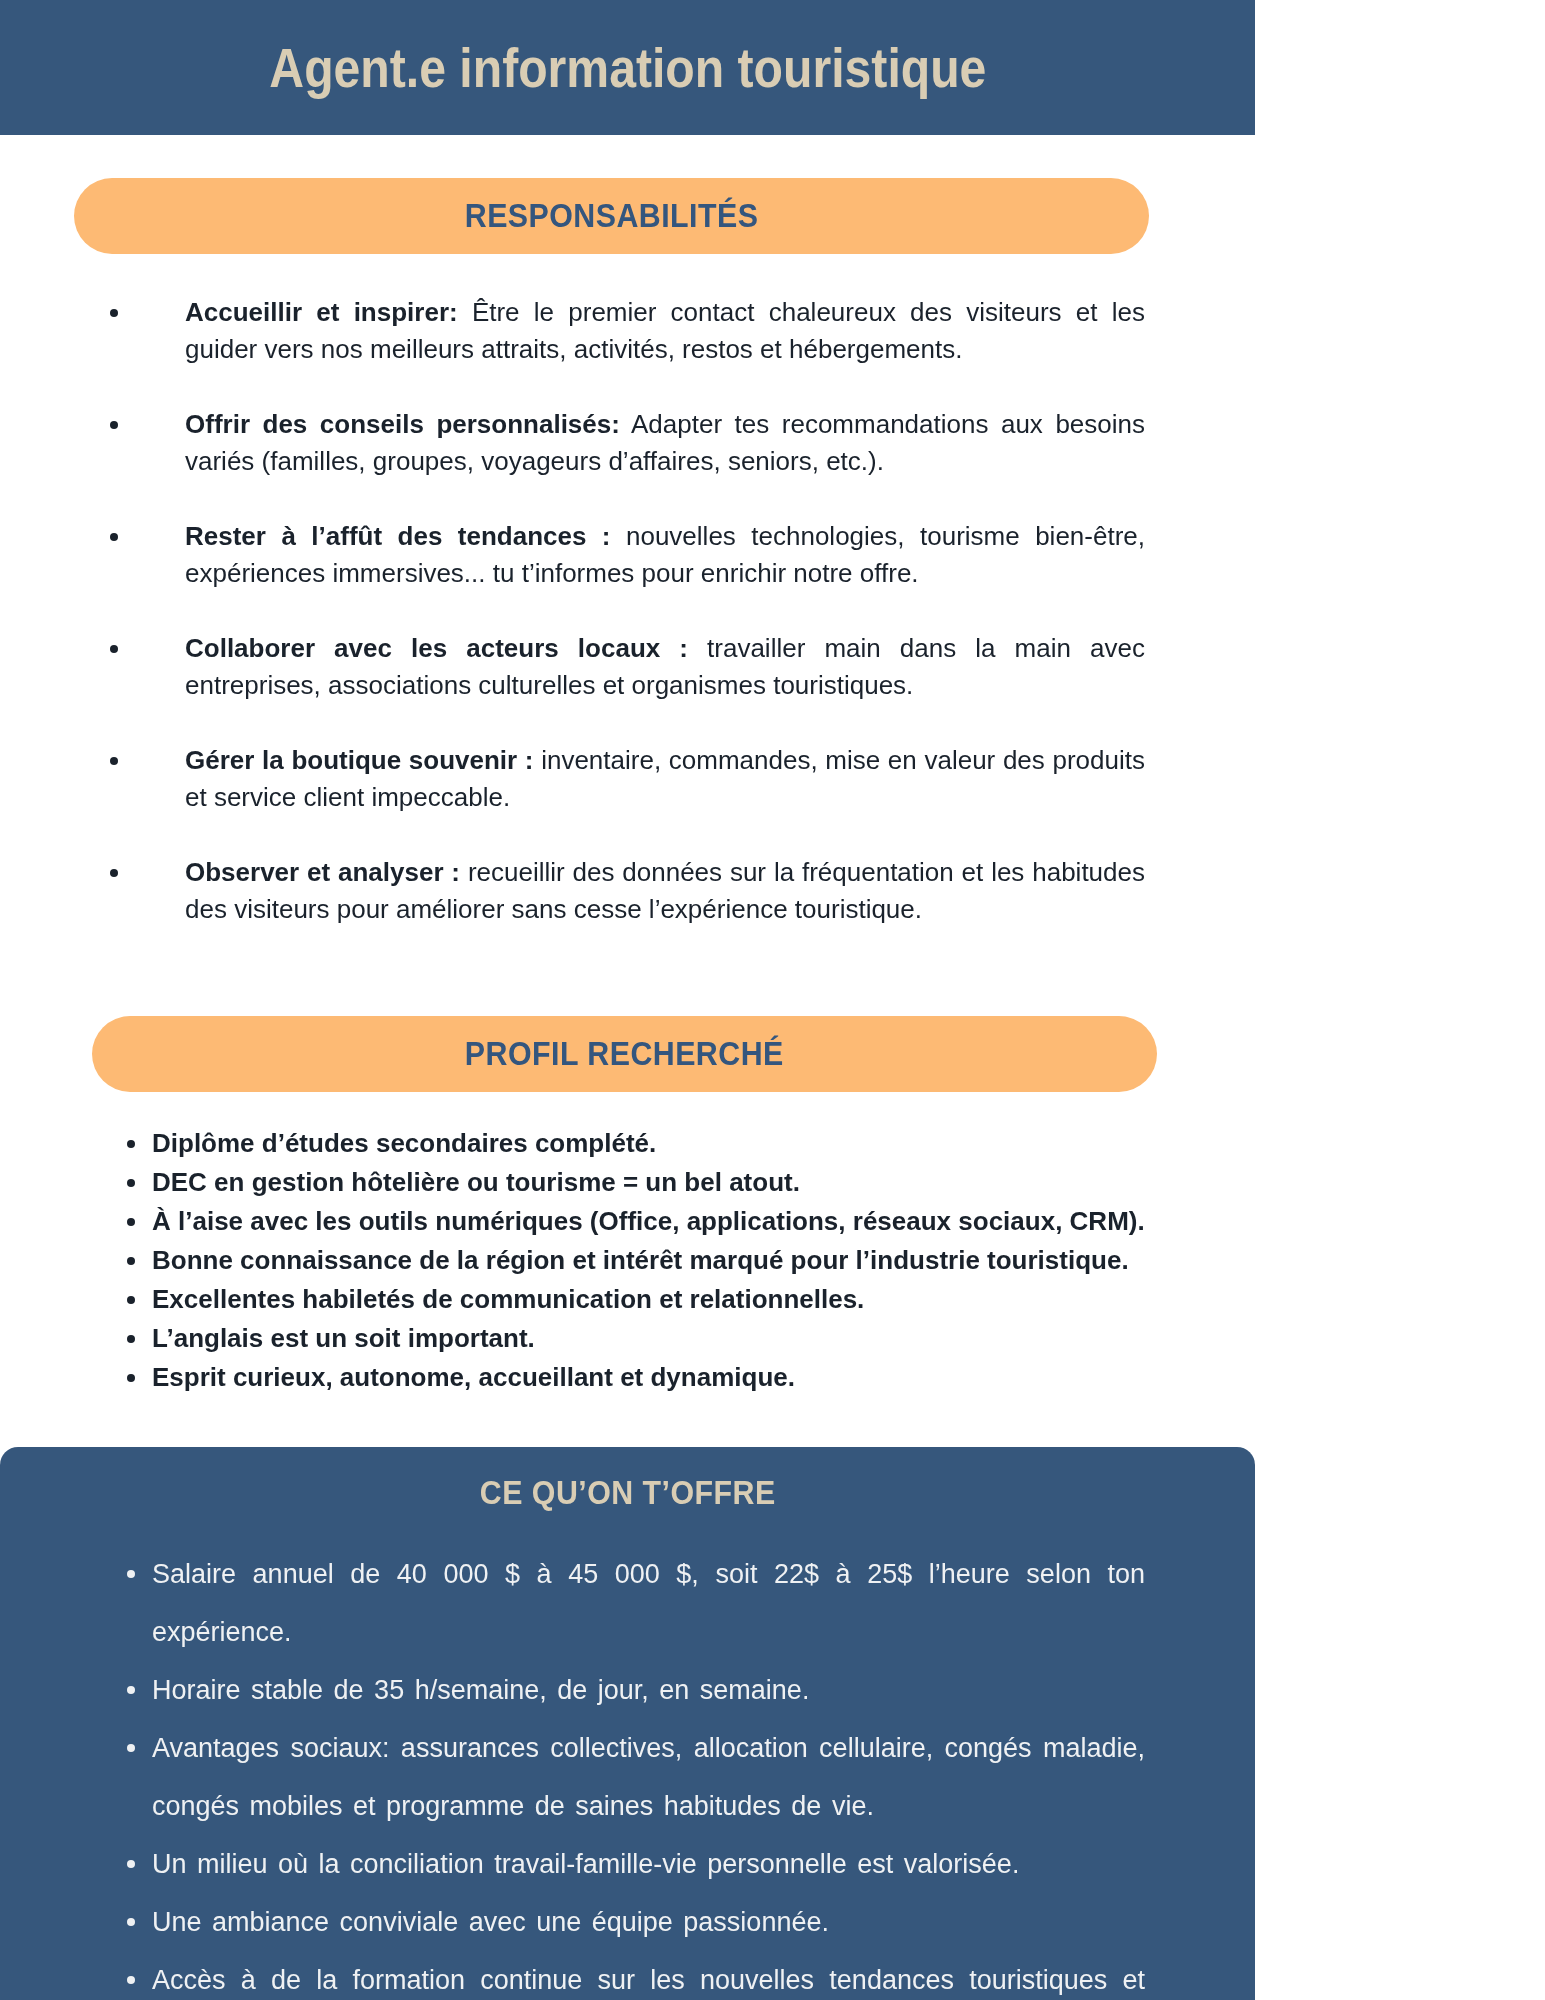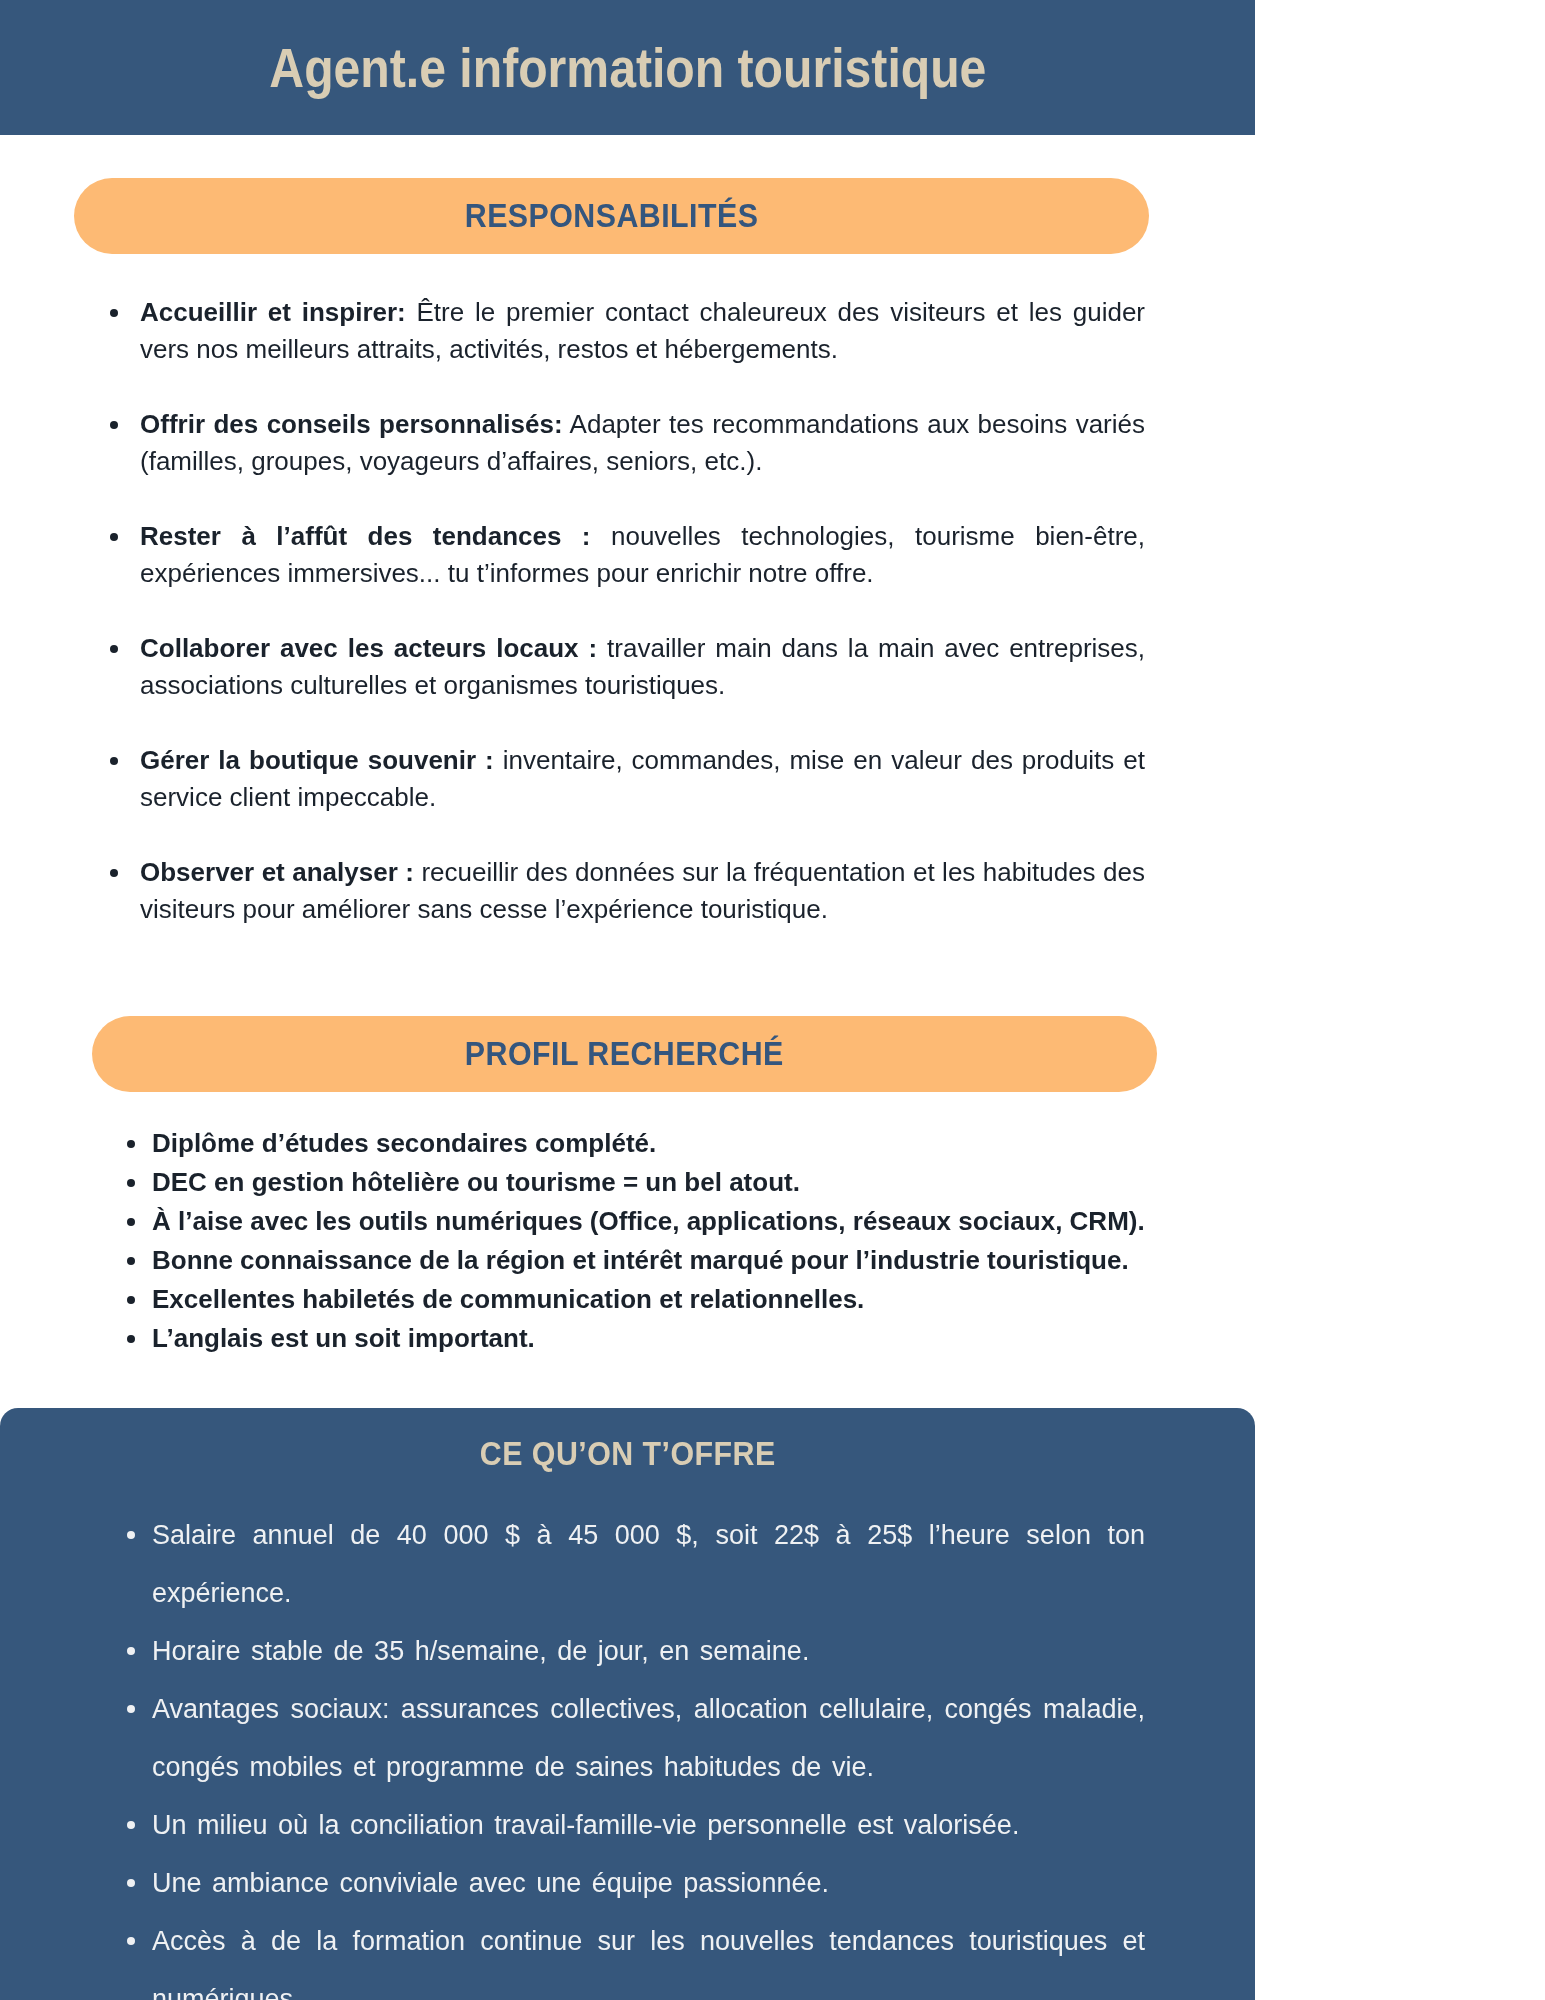--- a/index.html
+++ b/index.html
@@ -73,21 +73,21 @@
     flex: none;
   }
   
   .resp-list {
     margin: 40px 110px 0 0;
     padding-left: 110px;
     color: #1A222C;
     font-size: 26px;
     line-height: 37px;
   }
-  .resp-list li { margin-bottom: 38px; }
+  .resp-list li { margin-bottom: 38px; gap: 45px; }
   .resp-list .dot { margin: 15px 22px 0 0; }
   .resp-list .li-text { flex: 1; text-align: justify; }
   .lead { font-weight: bold; }
   
   .profil-list {
     margin: 32px 100px 0 0;
     padding-left: 127px;
     color: #1A222C;
     font-size: 26px;
     font-weight: bold;
@@ -184,20 +184,24 @@
       <span class="li-text">Bonne connaissance de la région et intérêt marqué pour l’industrie touristique.</span>
     </li>
     <li>
       <span class="dot"></span>
       <span class="li-text">Excellentes habiletés de communication et relationnelles.</span>
     </li>
     <li>
       <span class="dot"></span>
       <span class="li-text">L’anglais est un soit important.</span>
     </li>
+    <li>
+      <span class="dot"></span>
+      <span class="li-text">Esprit curieux, autonome, accueillant et dynamique.</span>
+    </li>
   </ul>
 
   <div class="offer">
     <div class="offer-heading">
       <span class="pill-label">CE QU’ON T’OFFRE</span>
     </div>
     <ul class="offer-list">
       <li>
         <span class="dot"></span>
         <span class="li-text">Salaire annuel de 40 000 $ à 45 000 $, soit 22$ à 25$ l’heure selon ton expérience.</span>

